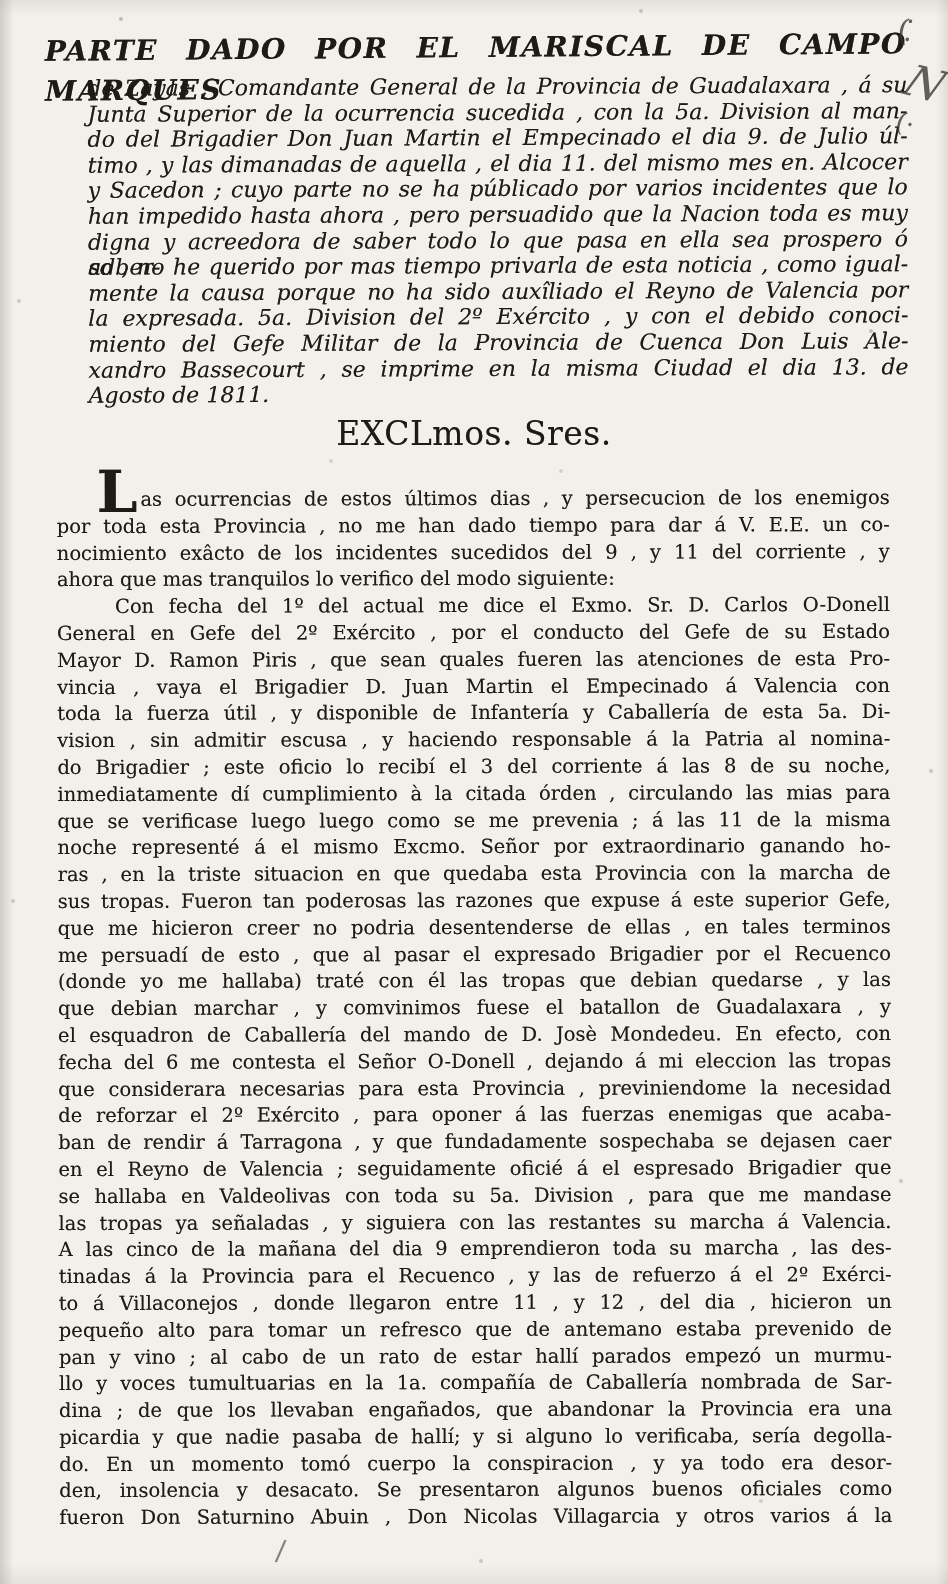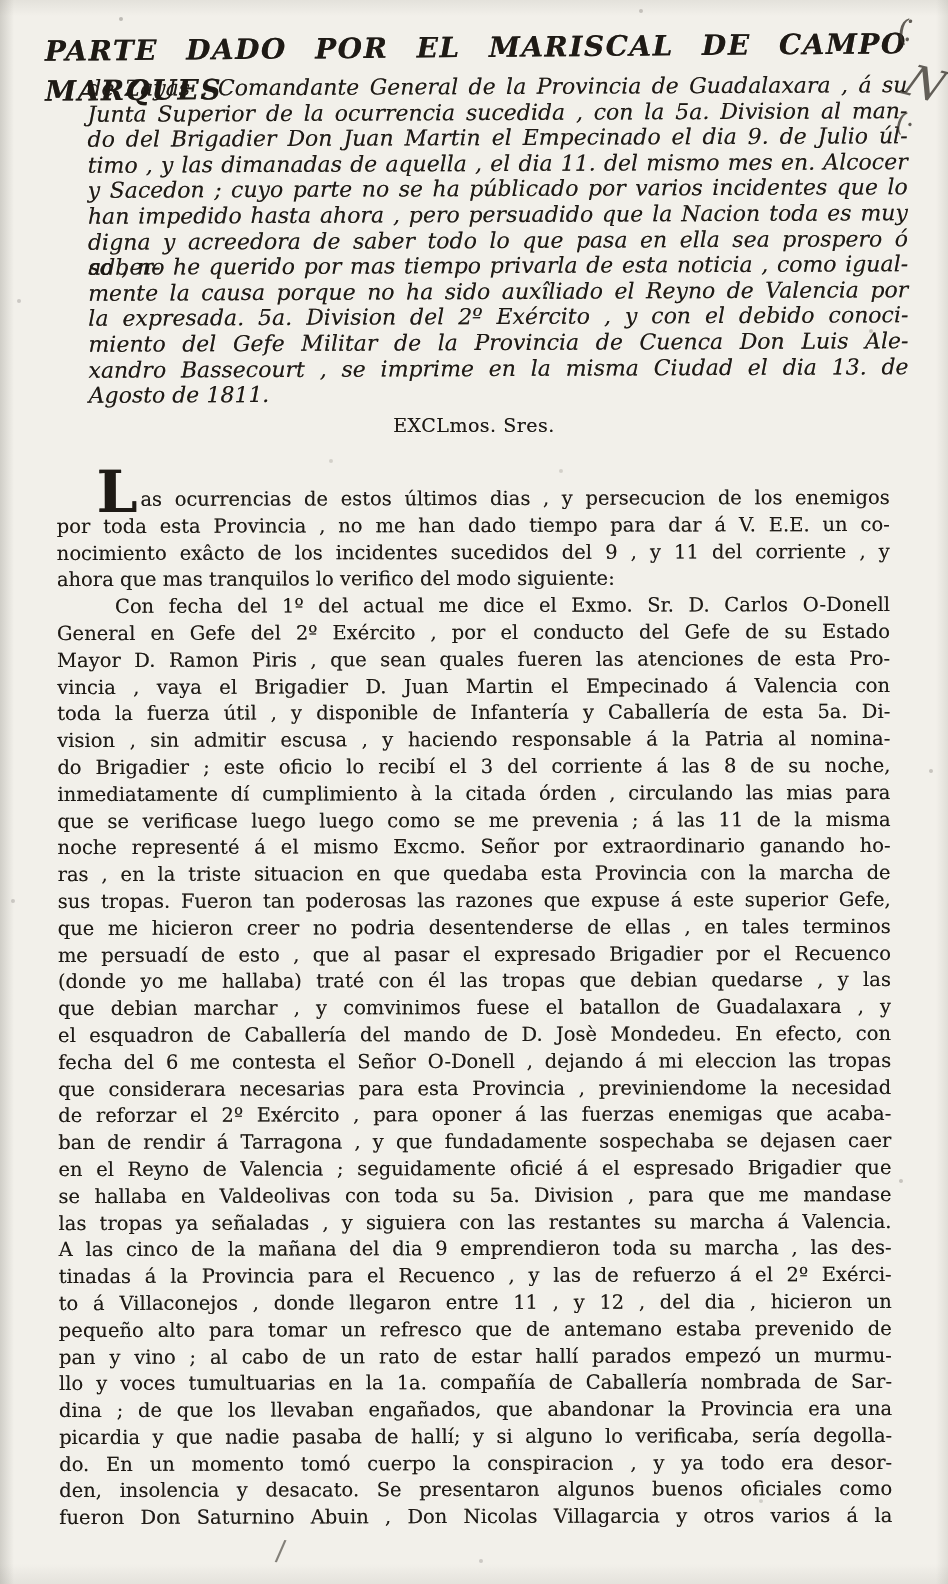--- a/index.html
+++ b/index.html
@@ -28,21 +28,21 @@
   .intro {
     position: absolute; left: 88px; top: 74px; width: 820px;
     font-style: italic; font-size: 22px; line-height: 25.6px;
     transform: rotate(-0.25deg);
     text-shadow: 0 0 0.4px rgba(25,20,15,0.55);
   }
   .intro .line { text-align: justify; text-align-last: justify; height: 25.6px; white-space: nowrap; white-space: normal; }
   .intro .line:last-child { text-align-last: left; }
   .salutation {
     position: absolute; left: 0; top: 414px; width: 948px;
-    text-align: center; font-size: 19px; letter-spacing: 0.5px;
+    text-align: center; font-size: 33px; letter-spacing: 0.5px;
     text-shadow: 0 0 0.4px rgba(25,20,15,0.55);
   }
   .body-text {
     position: absolute; left: 58px; top: 486px; width: 833px;
     font-size: 19.5px; line-height: 26.8px;
     transform: rotate(-0.15deg);
     text-shadow: 0 0 0.4px rgba(25,20,15,0.5);
   }
   .body-text .line { text-align: justify; text-align-last: justify; }
   .p1 .p1-rest .line:last-child { text-align-last: left; }

